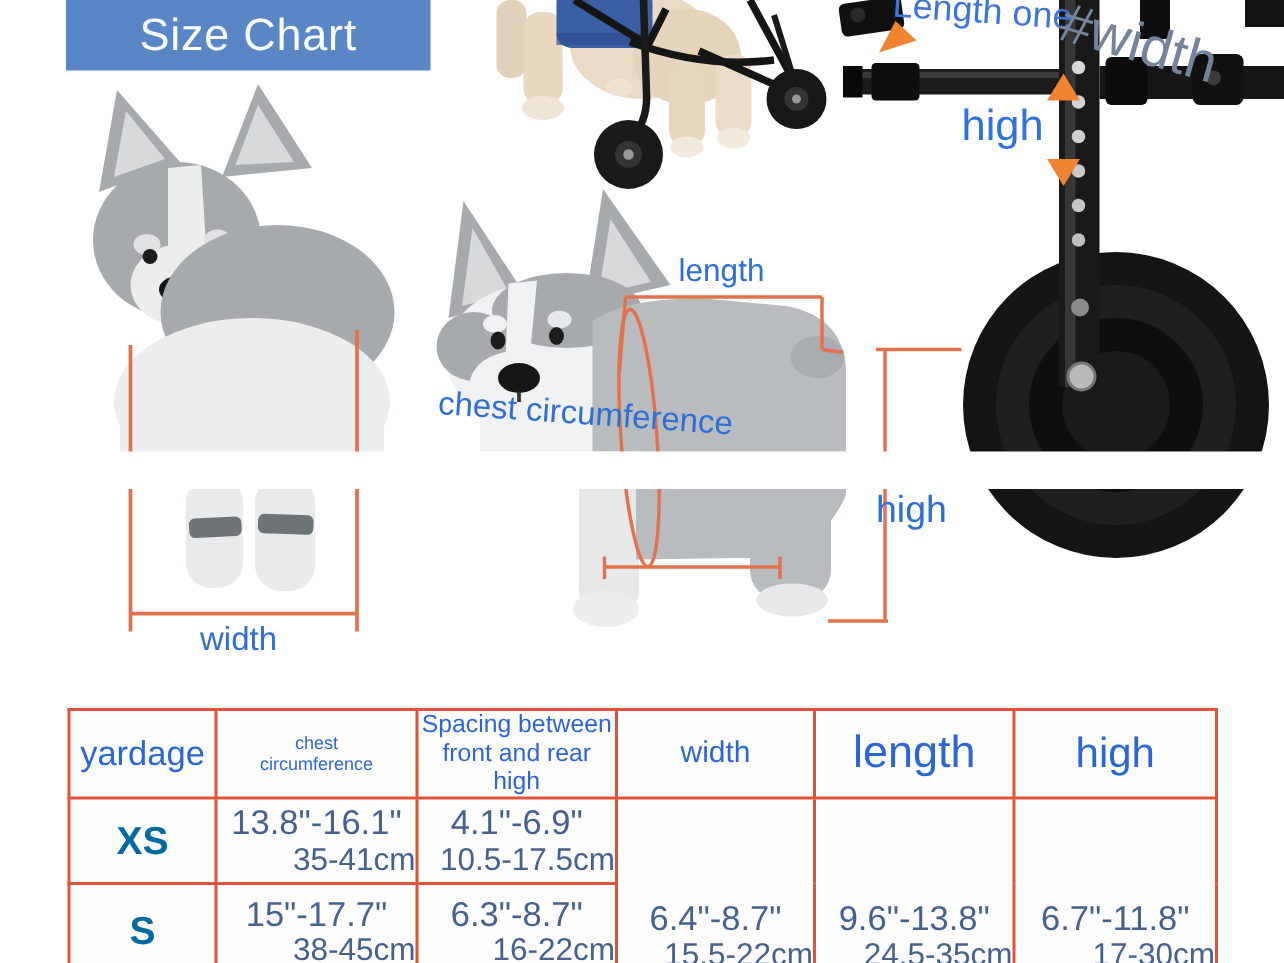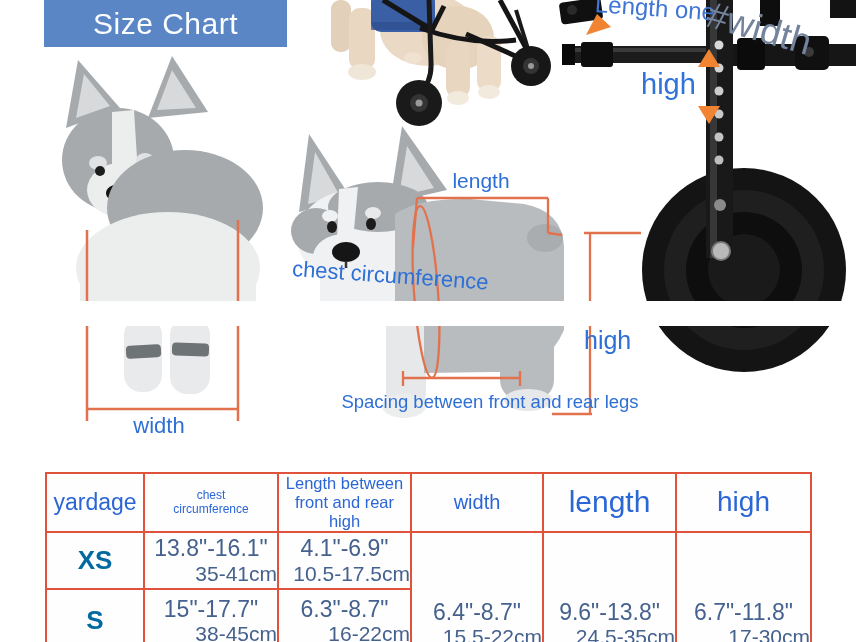--- a/index.html
+++ b/index.html
@@ -190,21 +190,20 @@
   </svg>
 
   <div class="banner">
     <span>Size Chart</span>
   </div>
 
   <div class="label lbl-width-rear">width</div>
   <div class="label lbl-length">length</div>
   <div class="label lbl-chest">chest circumference</div>
   <div class="label lbl-high-side">high</div>
-  <div class="label lbl-spacing">Spacing between front and rear legs</div>
   <div class="label lbl-length-one">Length one</div>
   <div class="label lbl-width-frame">#width</div>
   <div class="label lbl-high-frame">high</div>
 
   <table class="size-table">
     <colgroup>
       <col style="width:98px">
         <col style="width:134px">
         <col style="width:133px">
       <col style="width:132px">
@@ -212,21 +211,21 @@
         <col style="width:135px">
     </colgroup>
     <tbody>
       <tr class="r-head">
         <th class="hd hd-yardage">yardage</th>
         <th class="hd hd-chest">
           <div>chest</div>
           <div>circumference</div>
         </th>
         <th class="hd hd-spacing">
-          <div>Length between</div>
+          <div>Spacing between</div>
           <div>front and rear high</div>
         </th>
         <th class="hd hd-width">width</th>
         <th class="hd hd-length">length</th>
         <th class="hd hd-high">high</th>
       </tr>
       <tr class="r-xs">
         <td class="size-cell">XS</td>
         <td class="val">
           <div class="in">13.8"-16.1"</div>

